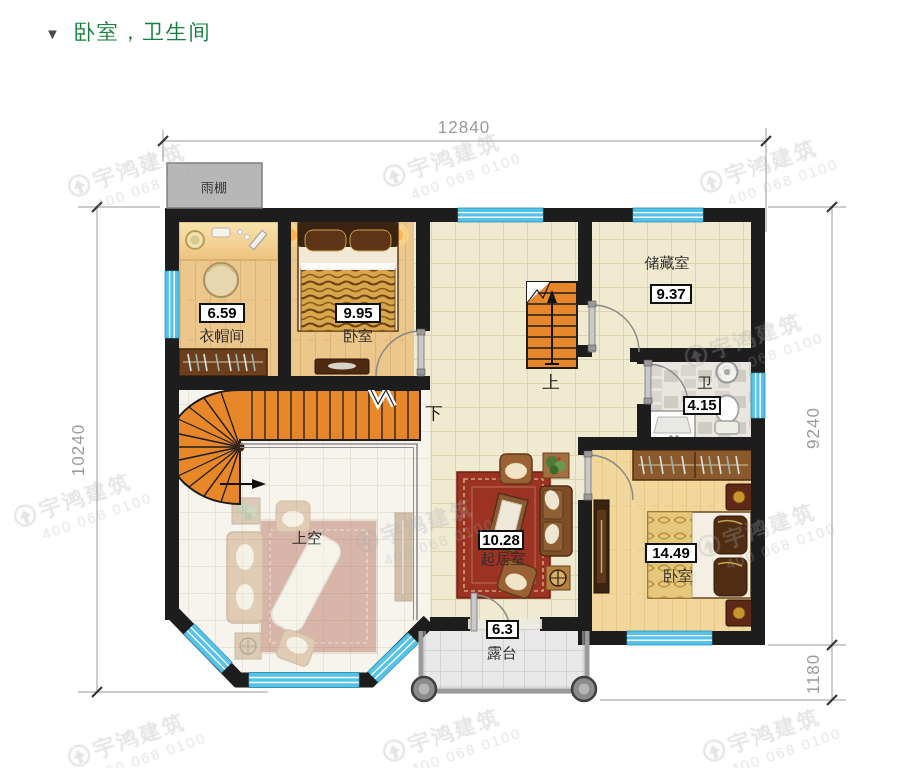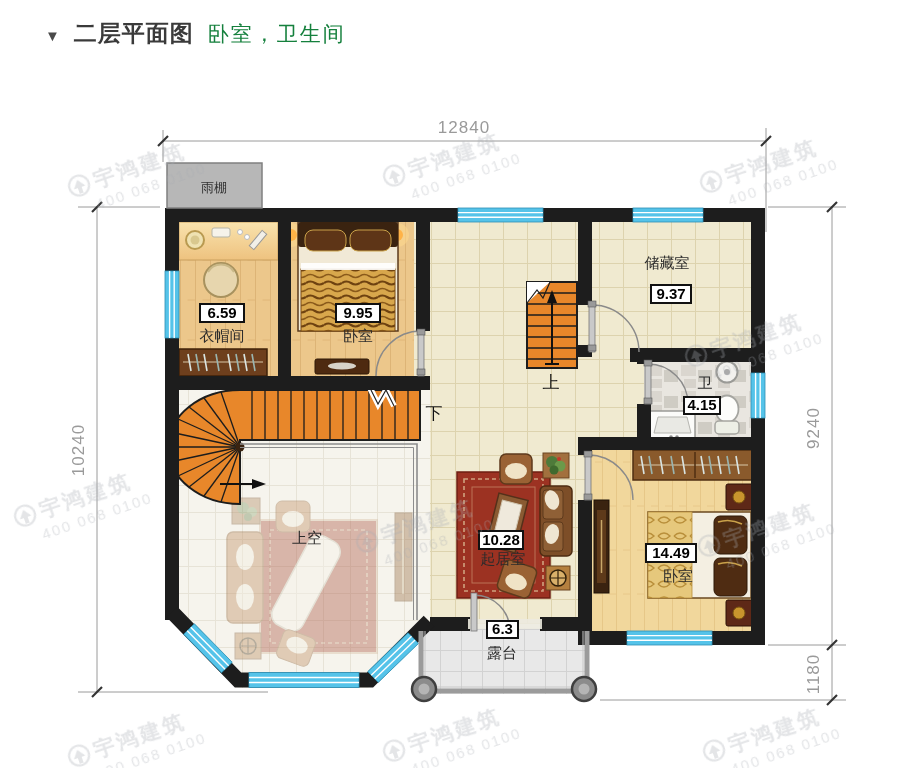--- a/index.html
+++ b/index.html
@@ -24,21 +24,20 @@
   .tread{stroke:#1d1d1d;stroke-width:1.3;}
   .wmk{color:#a9adb4;}
 </style>
 </head>
 <body>
 
 <div id="stage">
 
   <div class="title">
     <span class="marker">▼</span>
-    <span class="main">二层平面图</span>
     <span class="sub">卧室，卫生间</span>
   </div>
 
   <svg id="plan-svg" width="910" height="768" viewBox="0 0 910 768">
     <defs>
       <pattern id="wood1" width="15" height="40" patternUnits="userSpaceOnUse">
         <rect width="15" height="40" fill="#ecc78b"></rect>
         <line x1="0" y1="0" x2="0" y2="40" stroke="#d3a867" stroke-width="1.2"></line>
         <line x1="7.5" y1="20" x2="15" y2="20" stroke="#dcb274" stroke-width="0.8"></line>
       </pattern>

